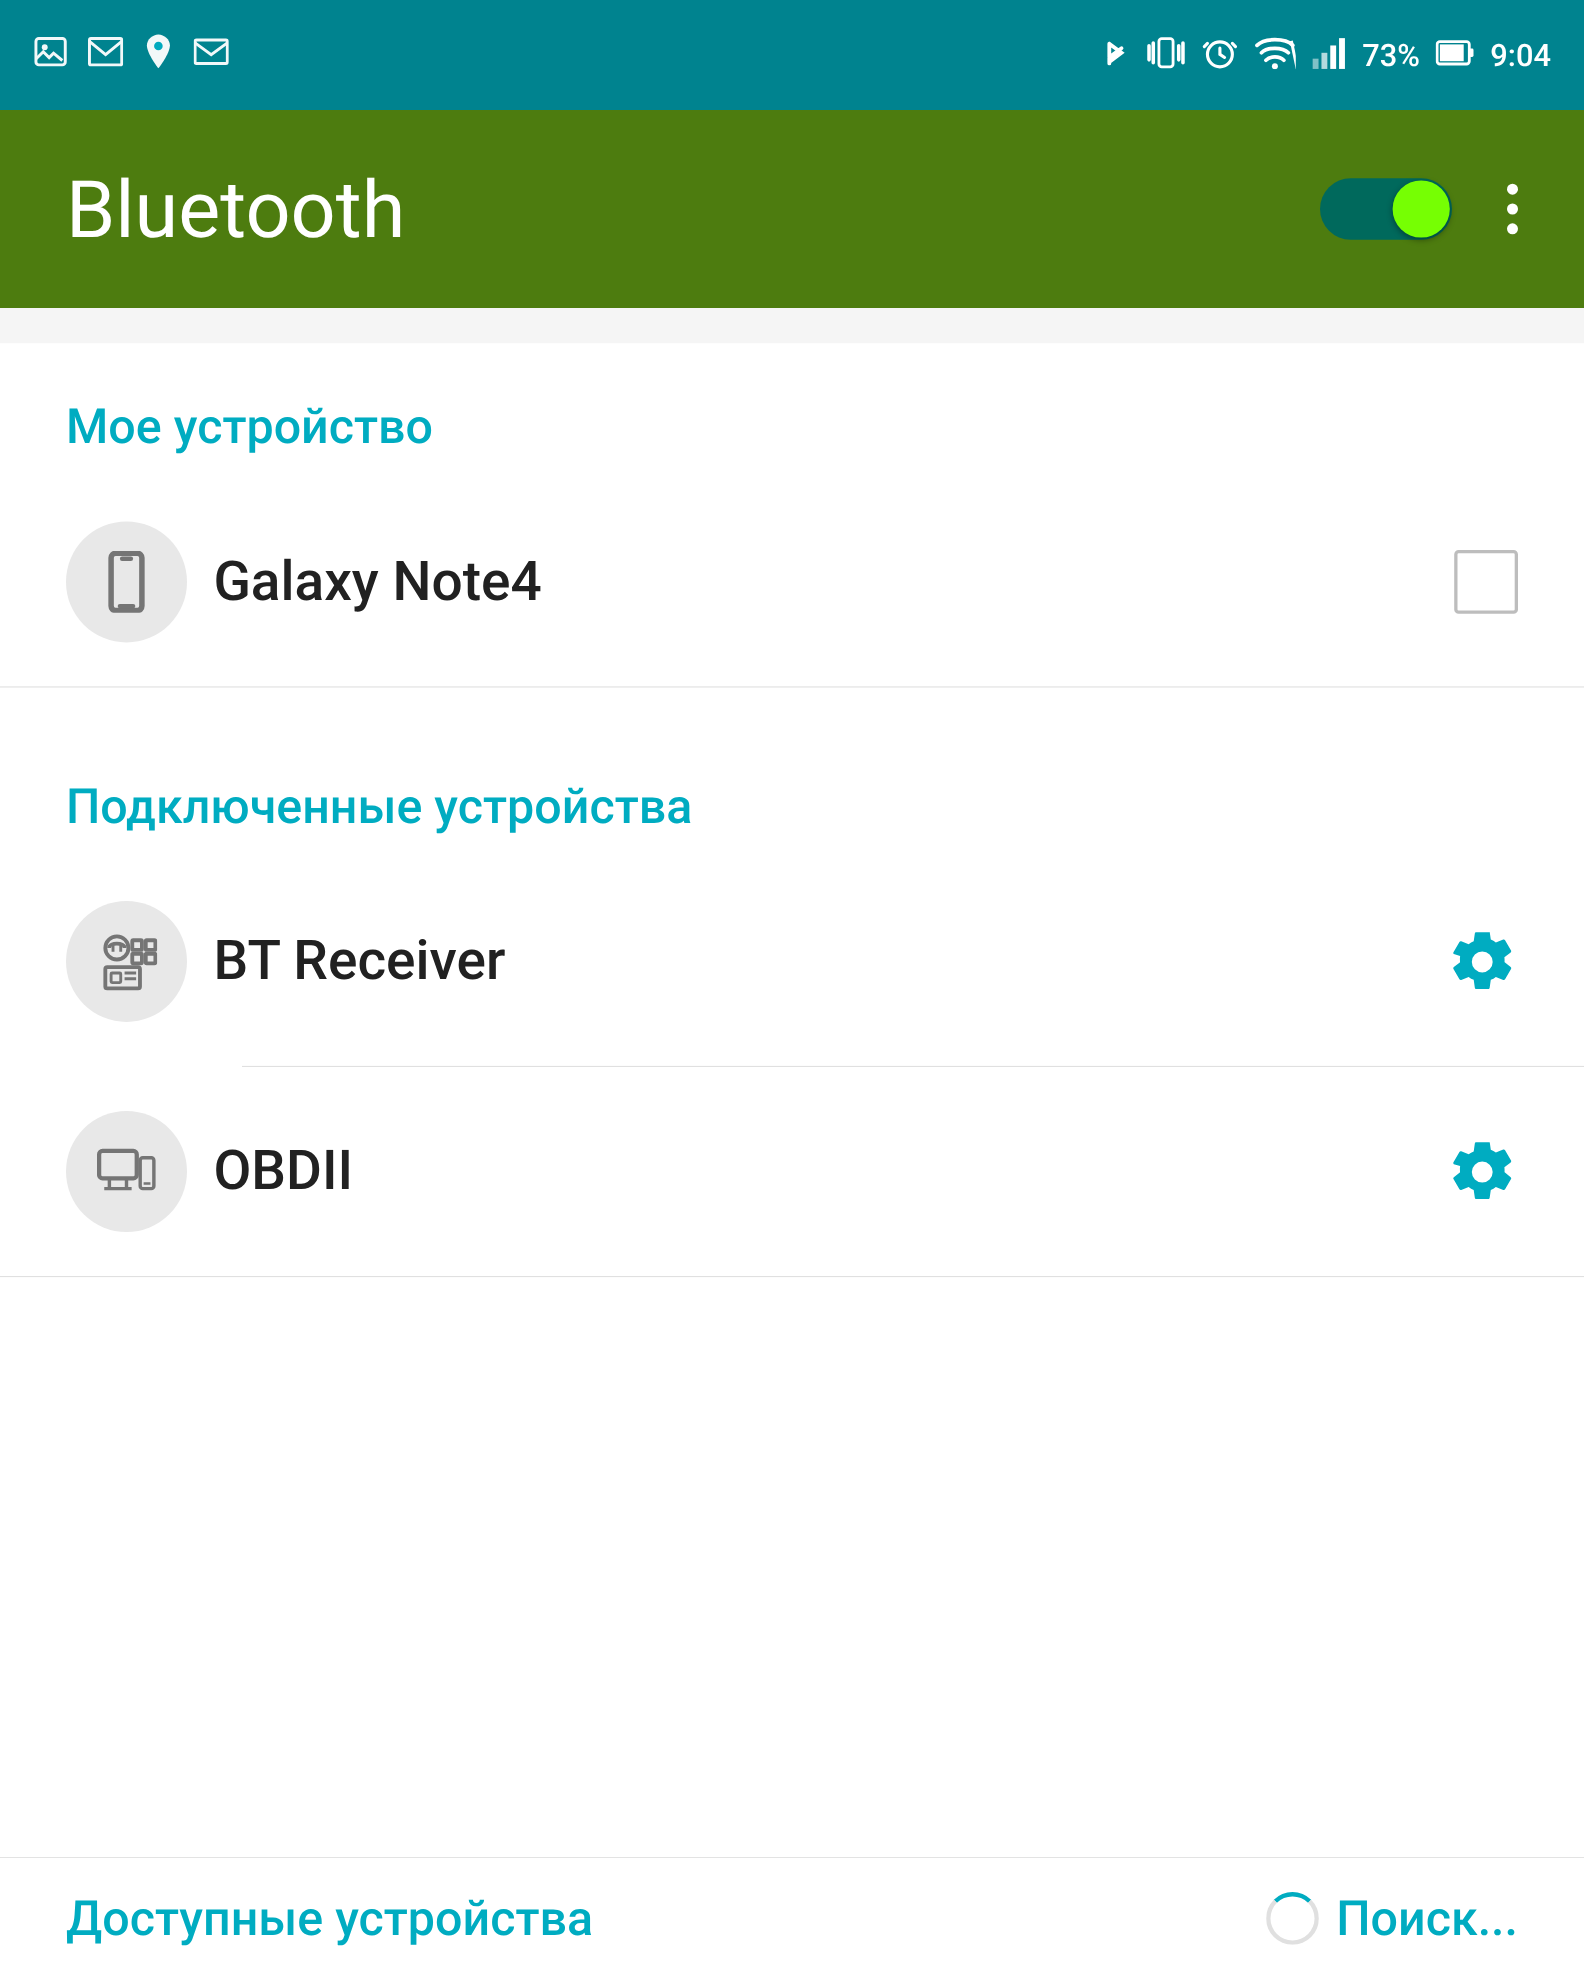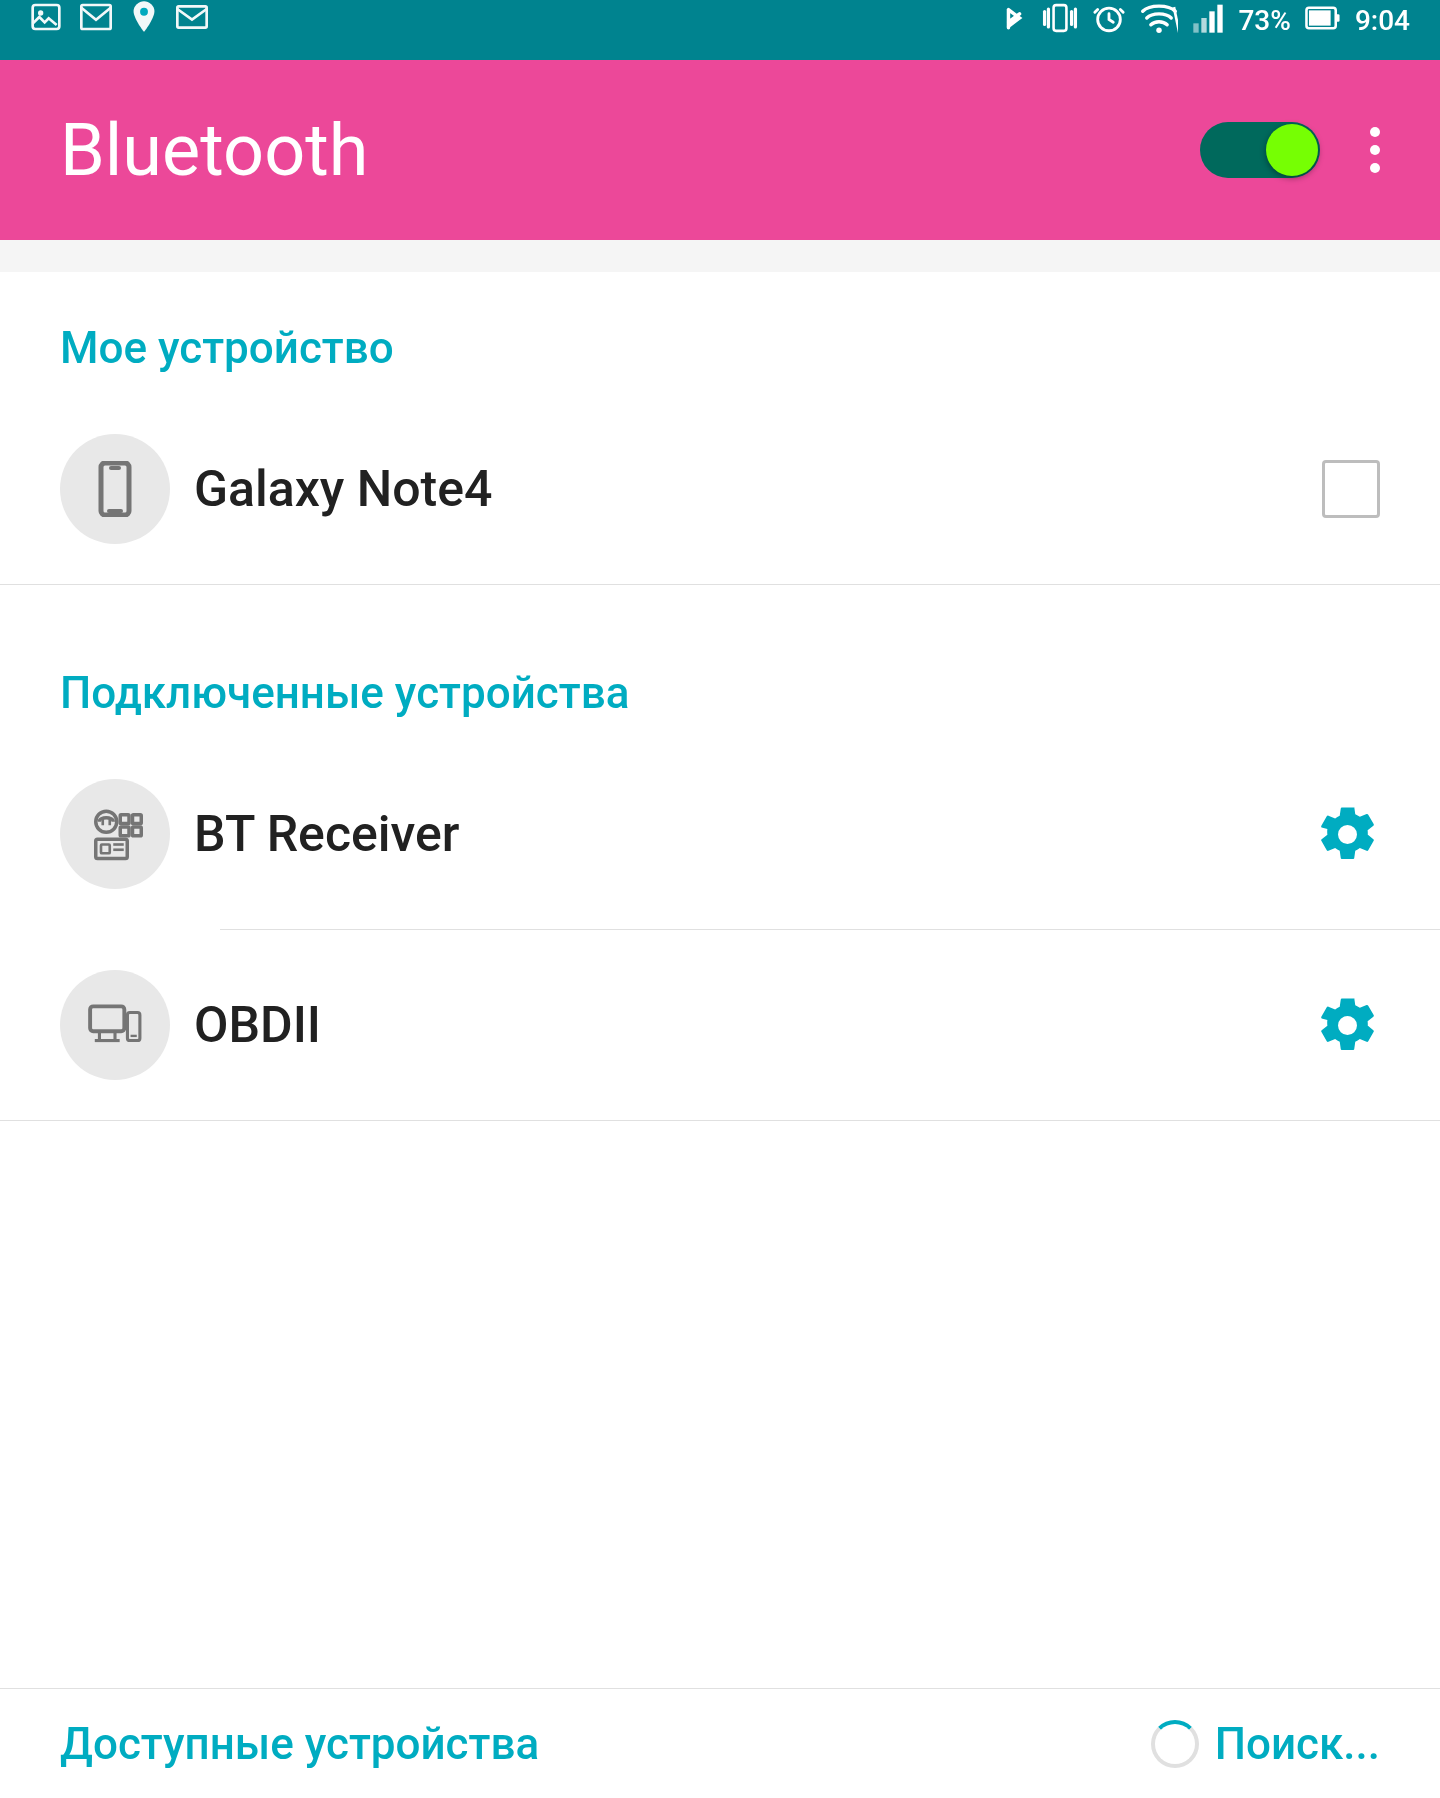--- a/index.html
+++ b/index.html
@@ -8,24 +8,24 @@
       width: 1440px;
       min-height: 1798px;
       font-family: 'Roboto', Arial, sans-serif;
       background: #f5f5f5;
       overflow-x: hidden;
     }
 
     
     .status-bar {
       width: 100%;
-      height: 60px;
+      height: 100px;
       background: #00838f;
       display: flex;
-      align-items: flex-start;
+      align-items: center;
       justify-content: space-between;
       padding: 0 30px;
     }
 
     .status-bar-left {
       display: flex;
       align-items: center;
       gap: 18px;
     }
 
@@ -45,21 +45,21 @@
     .status-text {
       font-size: 28px;
       font-weight: 500;
       color: white;
     }
 
     
     .app-bar {
       width: 100%;
       height: 180px;
-      background: #ec4899;
+      background: #4d7c0f;
       display: flex;
       align-items: center;
       padding: 0 60px;
       justify-content: space-between;
     }
 
     .app-bar-title {
       font-size: 72px;
       font-weight: 400;
       color: white;

